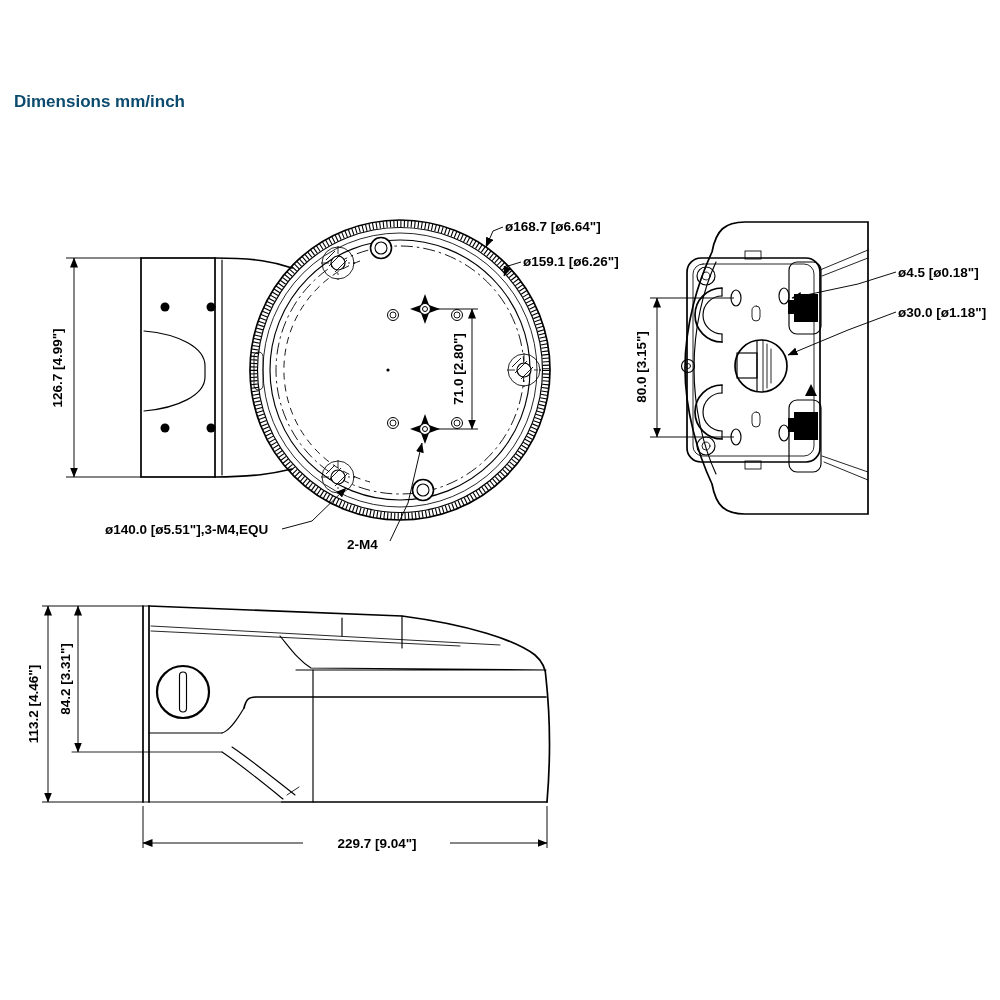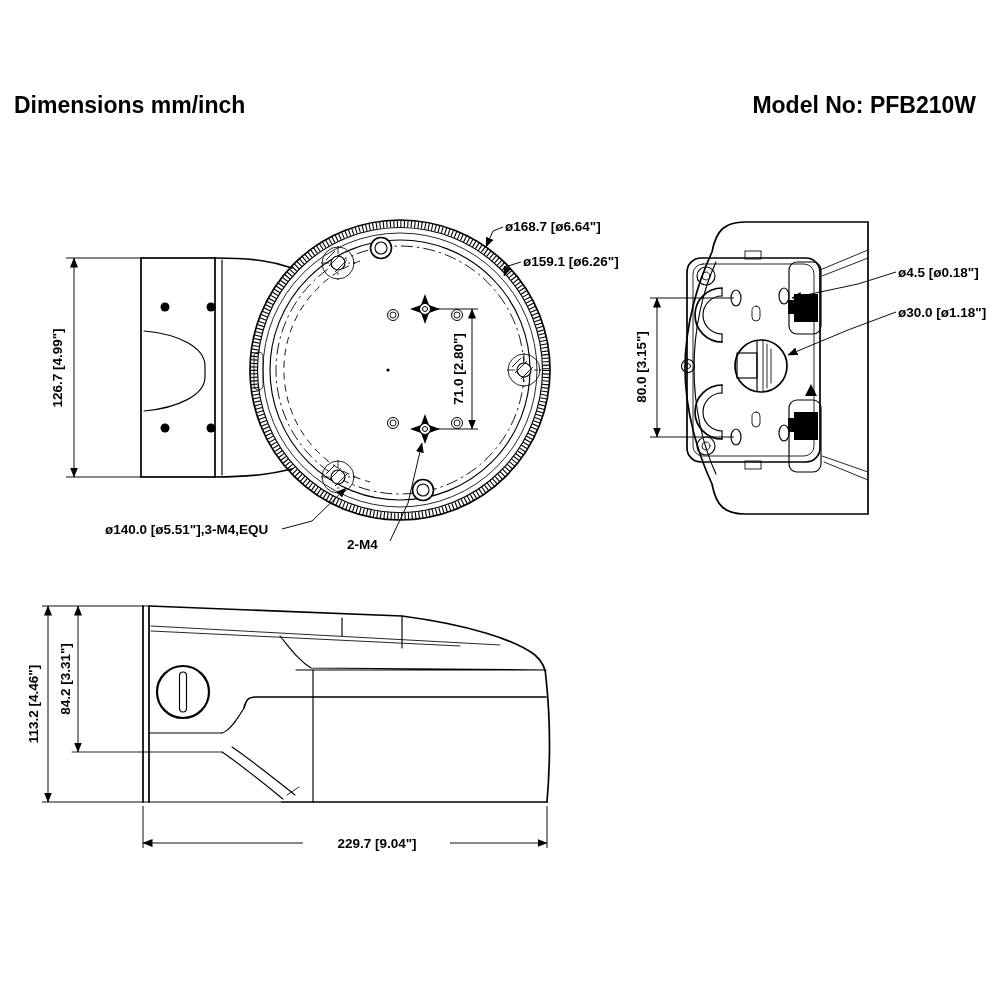--- a/index.html
+++ b/index.html
@@ -1,38 +1,37 @@
 <!DOCTYPE html>
 <html><head>
 <meta charset="utf-8">
 <style>
   html,body{margin:0;padding:0;background:#fff;}
   .page{position:relative;width:1000px;height:1000px;background:#ffffff;overflow:hidden;
         font-family:"Liberation Sans","DejaVu Sans",sans-serif;}
-  .hdr{position:absolute;top:92px;font-weight:bold;font-size:23px;color:#000000;white-space:nowrap;}
+  .hdr{position:absolute;top:92px;font-weight:bold;font-size:17px;color:#0c4a6e;white-space:nowrap;}
   .hdr.title{left:14px;}
   .hdr.model{right:24px;}
   svg{position:absolute;left:0;top:0;}
   .ol{fill:none;stroke:#000;stroke-width:1.7;stroke-linecap:round;}
   .m {fill:none;stroke:#000;stroke-width:1.15;stroke-linecap:round;}
   .t {fill:none;stroke:#000;stroke-width:0.85;stroke-linecap:round;}
   .dim{fill:none;stroke:#000;stroke-width:0.95;}
   .cl{fill:none;stroke:#000;stroke-width:0.9;stroke-dasharray:12 4 2.5 4;}
   .hid{fill:none;stroke:#000;stroke-width:0.9;stroke-dasharray:7 5;}
   .hatch{fill:none;stroke:#000;stroke-width:6.8;stroke-dasharray:1.1 2.4;}
   .blk{fill:#000;stroke:none;}
   text.d{font-family:"Liberation Sans","DejaVu Sans",sans-serif;font-weight:bold;
          font-size:13.5px;fill:#000;}
 </style>
 </head>
 <body>
 
 <div class="page">
   <div class="hdr title">Dimensions mm/inch</div>
-  <div class="hdr model">Model No: PFB210W</div>
 
   <svg width="1000" height="1000" viewBox="0 0 1000 1000">
     <defs>
       <marker id="ah" viewBox="0 0 10 8" refX="9.5" refY="4" markerWidth="10" markerHeight="8" orient="auto-start-reverse" markerUnits="userSpaceOnUse">
         <path d="M0,0 L10,4 L0,8 Z" fill="#000"></path>
       </marker>
       <g id="cross-screw">
         <path d="M0,-15 L4,-4 L0,0 L-4,-4 Z M0,15 L4,4 L0,0 L-4,4 Z M-15,0 L-4,-4 L0,0 L-4,4 Z M15,0 L4,-4 L0,0 L4,4 Z" fill="#000"></path>
         <circle r="5.5" fill="#fff" stroke="#000" stroke-width="1.2"></circle>
         <circle r="2.5" fill="none" stroke="#000" stroke-width="1"></circle>

